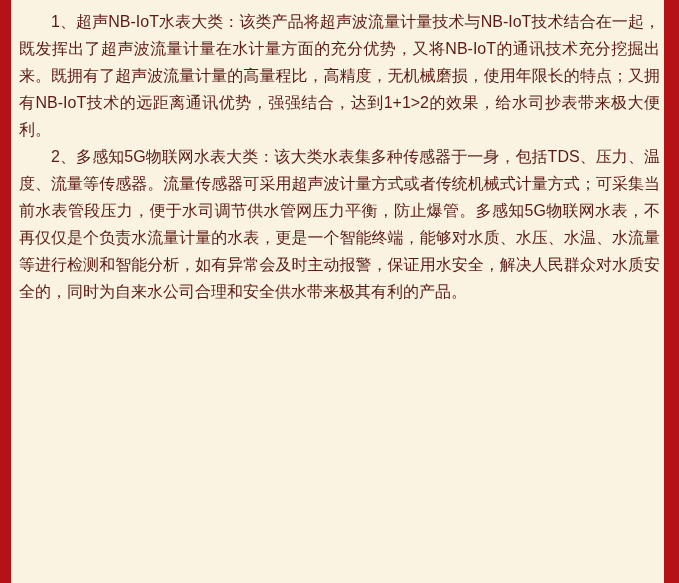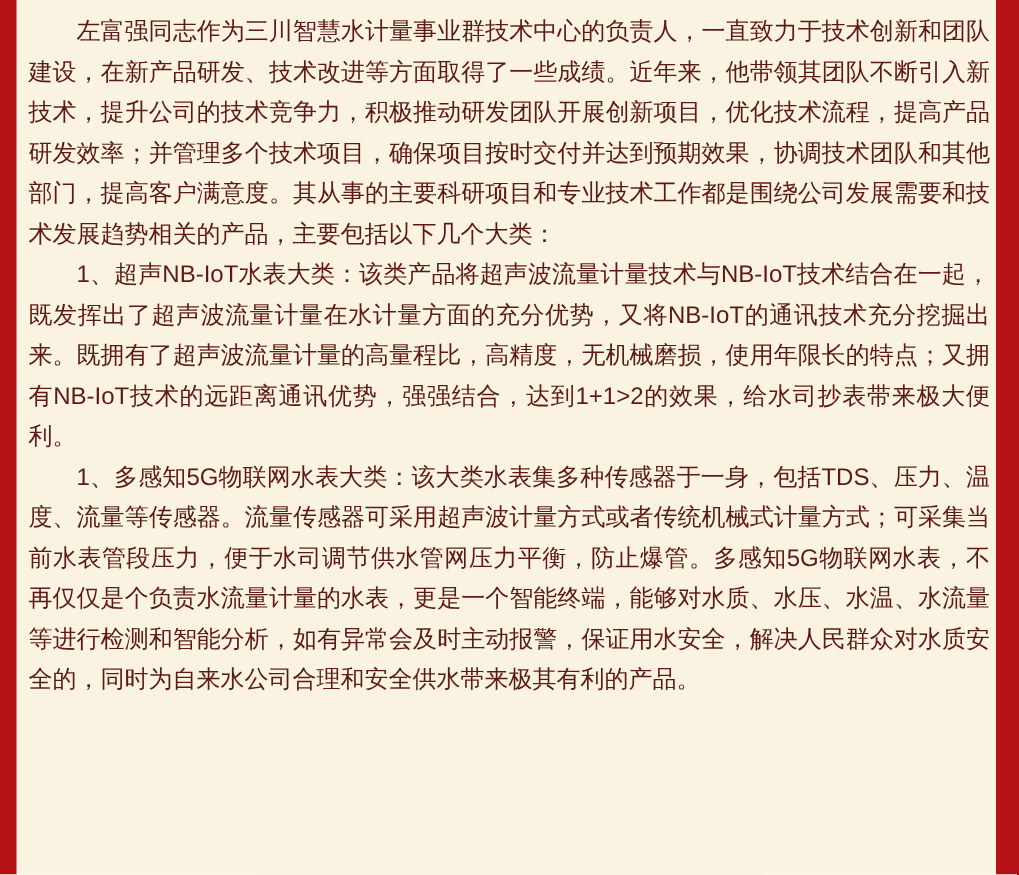--- a/index.html
+++ b/index.html
@@ -40,18 +40,17 @@
     letter-spacing: 0px;
     word-break: break-all;
   }
 </style>
 </head>
 <body>
 
 <div class="page" style="background: rgb(250, 243, 226); color: rgb(93, 26, 18);">
   <div class="side-border left" style="background: rgb(180, 18, 22);"></div>
   <div class="content">
-    <p>左富强同志作为三川智慧水计量事业群技术中心的负责人，一直致力于技术创新和团队建设，在新产品研发、技术改进等方面取得了一些成绩。近年来，他带领其团队不断引入新技术，提升公司的技术竞争力，积极推动研发团队开展创新项目，优化技术流程，提高产品研发效率；并管理多个技术项目，确保项目按时交付并达到预期效果，协调技术团队和其他部门，提高客户满意度。其从事的主要科研项目和专业技术工作都是围绕公司发展需要和技术发展趋势相关的产品，主要包括以下几个大类：</p>
     <p>1、超声NB-IoT水表大类：该类产品将超声波流量计量技术与NB-IoT技术结合在一起，既发挥出了超声波流量计量在水计量方面的充分优势，又将NB-IoT的通讯技术充分挖掘出来。既拥有了超声波流量计量的高量程比，高精度，无机械磨损，使用年限长的特点；又拥有NB-IoT技术的远距离通讯优势，强强结合，达到1+1&gt;2的效果，给水司抄表带来极大便利。</p>
-    <p>1、多感知5G物联网水表大类：该大类水表集多种传感器于一身，包括TDS、压力、温度、流量等传感器。流量传感器可采用超声波计量方式或者传统机械式计量方式；可采集当前水表管段压力，便于水司调节供水管网压力平衡，防止爆管。多感知5G物联网水表，不再仅仅是个负责水流量计量的水表，更是一个智能终端，能够对水质、水压、水温、水流量等进行检测和智能分析，如有异常会及时主动报警，保证用水安全，解决人民群众对水质安全的，同时为自来水公司合理和安全供水带来极其有利的产品。</p>
+    <p>2、多感知5G物联网水表大类：该大类水表集多种传感器于一身，包括TDS、压力、温度、流量等传感器。流量传感器可采用超声波计量方式或者传统机械式计量方式；可采集当前水表管段压力，便于水司调节供水管网压力平衡，防止爆管。多感知5G物联网水表，不再仅仅是个负责水流量计量的水表，更是一个智能终端，能够对水质、水压、水温、水流量等进行检测和智能分析，如有异常会及时主动报警，保证用水安全，解决人民群众对水质安全的，同时为自来水公司合理和安全供水带来极其有利的产品。</p>
   </div>
   <div class="side-border right" style="background: rgb(180, 18, 22);"></div>
 </div>
 
 </body></html>

